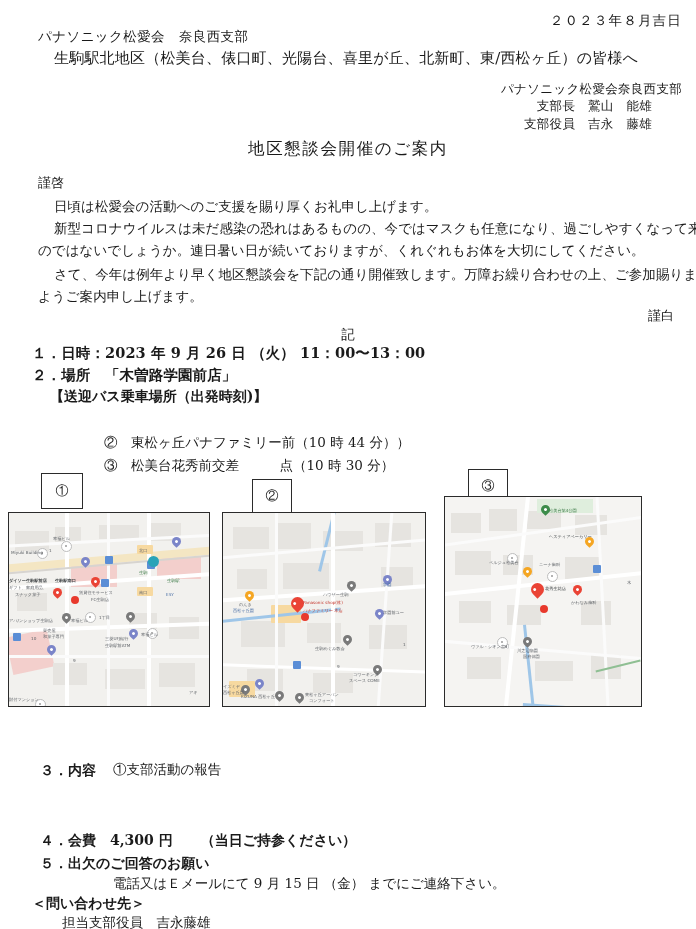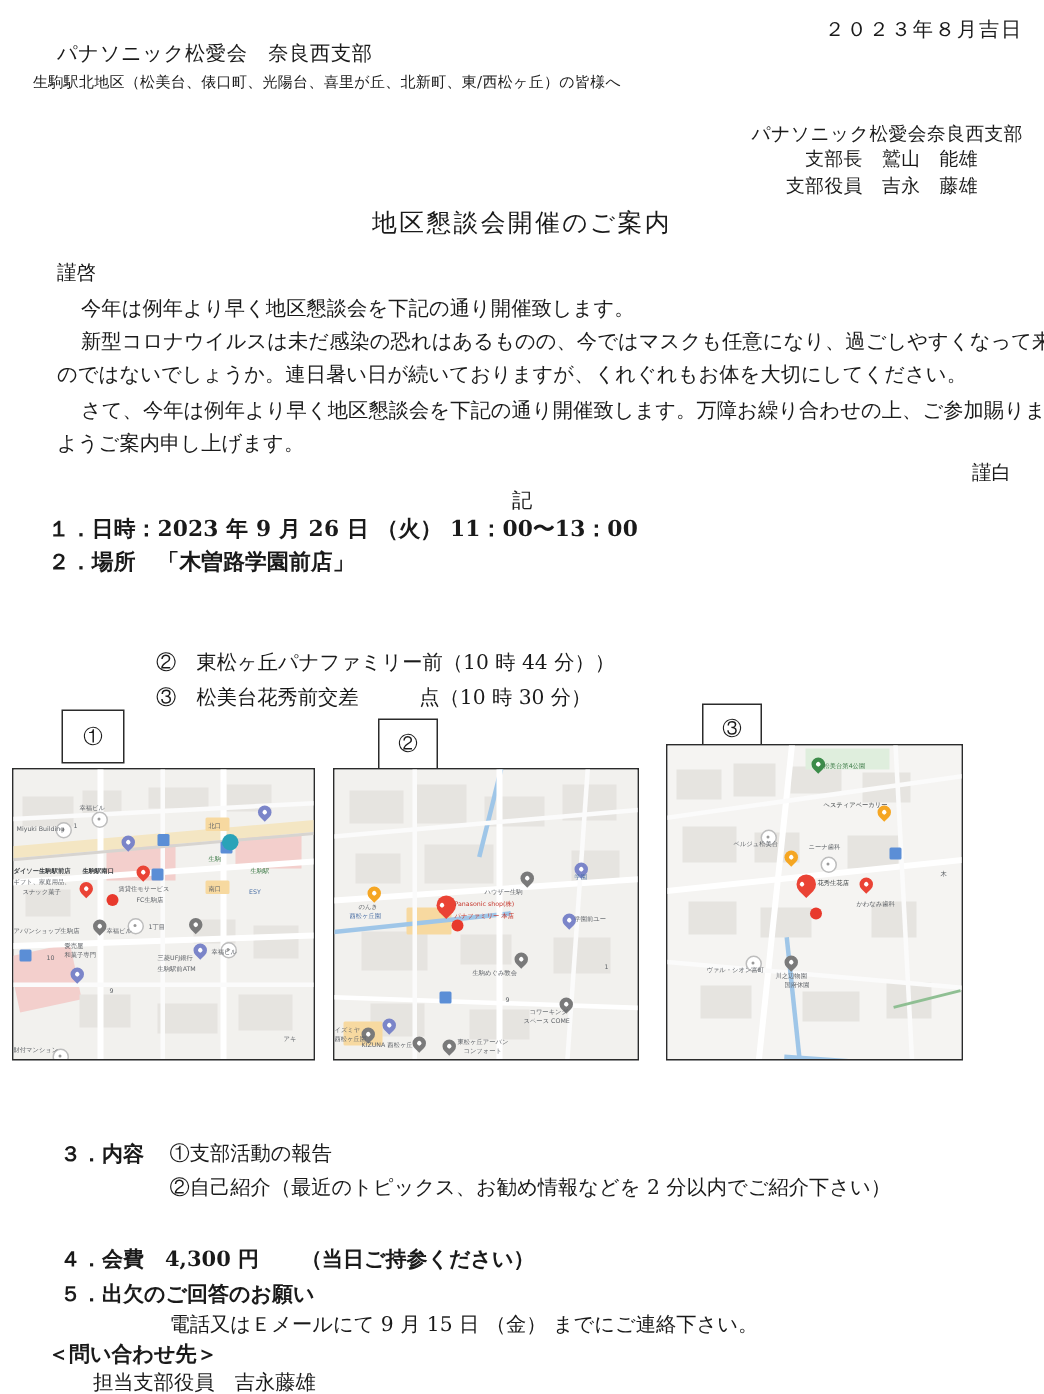--- a/index.html
+++ b/index.html
@@ -27,21 +27,21 @@
   .jp { font-family: "DejaVu Serif", "Liberation Serif", serif; }
   .b  { font-weight: bold; }
 
   
   .date-line {
     right: 14px; top: 14px;
     font-size: 13.5px;
     letter-spacing: 1.2px;
   }
   .addr1 { left: 38px; top: 30px;  font-size: 13.5px; letter-spacing: .4px; }
-  .addr2 { left: 22px; top: 51px;  font-size: 10px; letter-spacing: .2px; }
+  .addr2 { left: 54px; top: 51px;  font-size: 15px; letter-spacing: .2px; }
 
   .sender1 { right: 14px; top: 83px;  font-size: 12.5px; letter-spacing: .3px; }
   .sender2 { right: 44px; top: 100px; font-size: 12.5px; letter-spacing: .3px; }
   .sender3 { right: 44px; top: 118px; font-size: 12.5px; letter-spacing: .3px; }
 
   .doc-title {
     left: 0; right: 0; top: 141px;
     text-align: center;
     font-size: 16.5px;
     letter-spacing: 1.6px;
@@ -210,31 +210,32 @@
   <div class="t jp addr1">パナソニック松愛会　奈良西支部</div>
   <div class="t jp addr2">生駒駅北地区（松美台、俵口町、光陽台、喜里が丘、北新町、東/西松ヶ丘）の皆様へ</div>
 
   <div class="t jp sender1">パナソニック松愛会奈良西支部</div>
   <div class="t jp sender2">支部長　鷲山　能雄</div>
   <div class="t jp sender3">支部役員　吉永　藤雄</div>
 
   <div class="t jp doc-title">地区懇談会開催のご案内</div>
 
   <div class="t jp kinkei">謹啓</div>
-  <div class="t jp para p1">今年は例年より早く地区懇談会を下記の通り開催致します。</div>
+  <div class="t jp para p1">日頃は松愛会の活動へのご支援を賜り厚くお礼申し上げます。</div>
   <div class="t jp para p2">新型コロナウイルスは未だ感染の恐れはあるものの、今ではマスクも任意になり、過ごしやすくなって来た</div>
   <div class="t jp para p3">のではないでしょうか。連日暑い日が続いておりますが、くれぐれもお体を大切にしてください。</div>
   <div class="t jp para p4">さて、今年は例年より早く地区懇談会を下記の通り開催致します。万障お繰り合わせの上、ご参加賜ります</div>
   <div class="t jp para p5">ようご案内申し上げます。</div>
 
   <div class="t jp kinpaku">謹白</div>
   <div class="t jp ki">記</div>
 
   <div class="t jp item b i1">１．日時：2023 年 9 月 26 日 （火） 11：00〜13：00</div>
   <div class="t jp item b i2">２．場所　「木曽路学園前店」</div>
+  <div class="t jp b bus-head">【送迎バス乗車場所（出発時刻)】</div>
   <div class="t jp bus2">②　東松ヶ丘パナファミリー前（10 時 44 分））</div>
   <div class="t jp bus3">③　松美台花秀前交差　　　点（10 時 30 分）</div>
 
   <div class="map-badge badge1">①</div>
   <div class="map-badge badge2">②</div>
   <div class="map-badge badge3">③</div>
 
   <div class="map-frame map1">
     <div class="mc">
 
@@ -430,20 +431,19 @@
       <span class="mlabel" style="left:126px; top:104px;">かわなみ歯科</span>
       <span class="mlabel" style="left:26px;  top:148px;">ヴァル・シオン宮町</span>
       <span class="mlabel" style="left:72px;  top:152px;">川之辺物園</span>
       <span class="mlabel" style="left:78px;  top:158px;">国府休園</span>
       <span class="mlabel" style="left:182px; top:84px;">木</span>
     </div>
   </div>
 
   <div class="t jp b i3">３．内容</div>
   <div class="t jp c1">①支部活動の報告</div>
-  <div class="t jp c2">②自己紹介（最近のトピックス、お勧め情報などを 2 分以内でご紹介下さい）</div>
   <div class="t jp b i4">４．会費　4,300 円　　（当日ご持参ください）</div>
   <div class="t jp b i5">５．出欠のご回答のお願い</div>
   <div class="t jp i5sub">電話又はＥメールにて 9 月 15 日 （金） までにご連絡下さい。</div>
   <div class="t jp b contact-head">＜問い合わせ先＞</div>
   <div class="t jp contact-name">担当支部役員　吉永藤雄</div>
 
 </div>
 
 </body></html>

